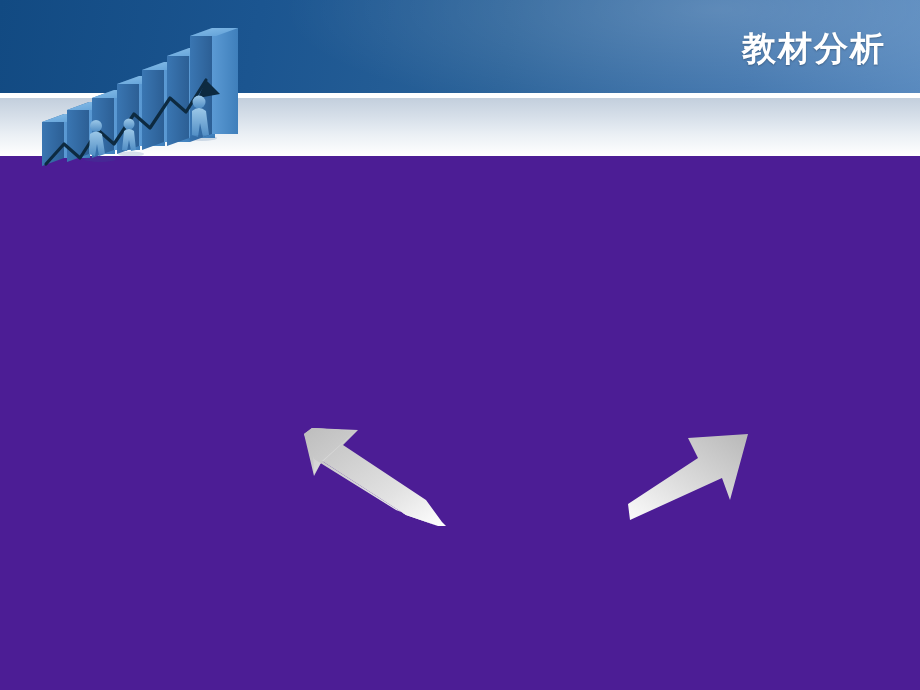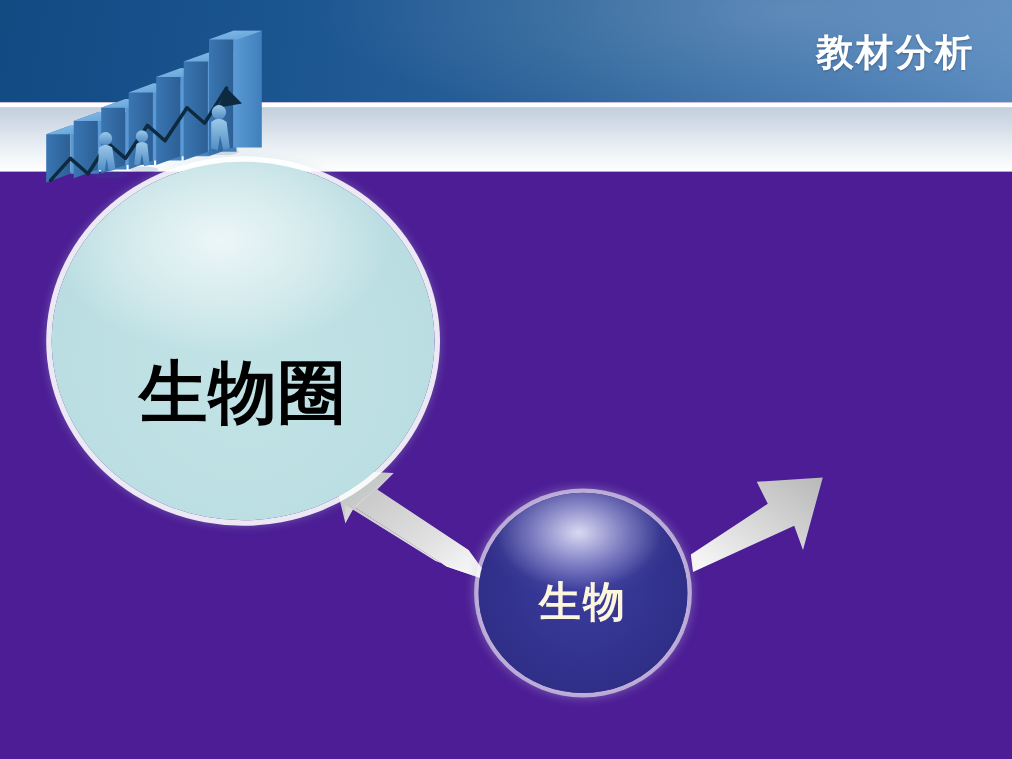--- a/index.html
+++ b/index.html
@@ -253,22 +253,16 @@
         <linearGradient id="arrowRightGrad" x1="0" y1="1" x2="1" y2="0">
           <stop offset="0%" stop-color="#fbfbfb"></stop>
           <stop offset="45%" stop-color="#dcdcdc"></stop>
           <stop offset="100%" stop-color="#b8b8b8"></stop>
         </linearGradient>
       </defs>
       <path d="M2 86 L4 102 L96 60 L104 82 L122 16 L62 20 L72 40 Z" fill="url(#arrowRightGrad)"></path>
     </svg>
   </div>
 
-  <div class="sphere sphere-biosphere">
-    <div class="sphere-label">生物圈</div>
-  </div>
-
-  <div class="sphere sphere-organism">
-    <div class="sphere-label">生物</div>
-  </div>
+
 
 
 </div>
 
 </body></html>

